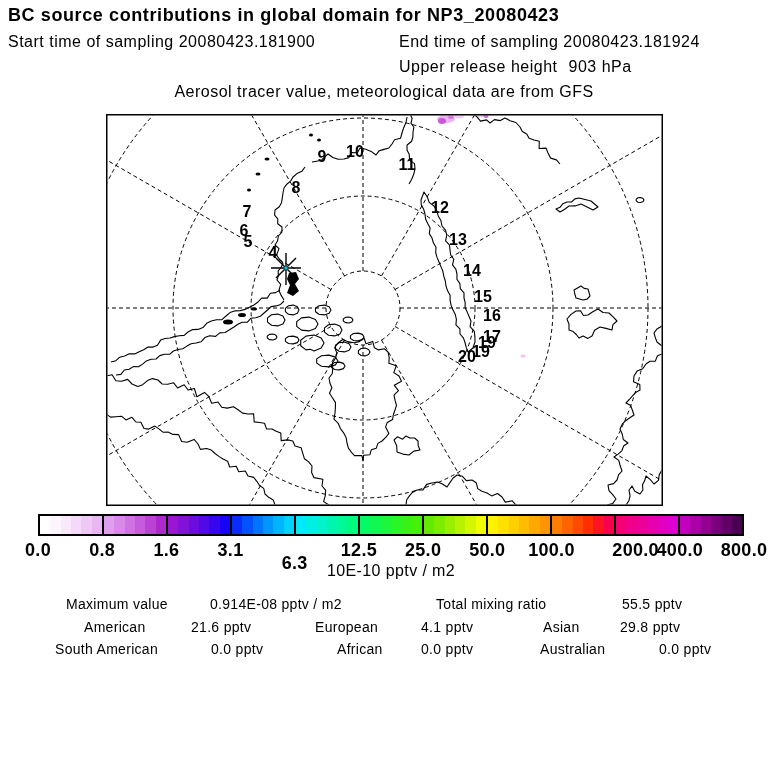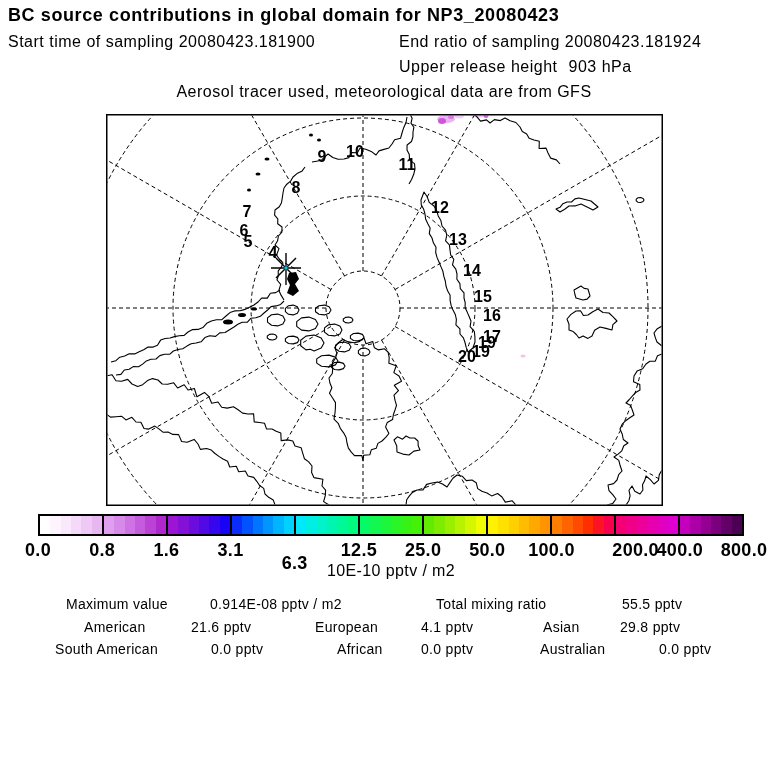--- a/index.html
+++ b/index.html
@@ -26,25 +26,25 @@
   .stat{font-size:14px;letter-spacing:.3px;text-align:right;}
 </style>
 </head>
 <body>
 
 <div class="canvas">
 
   <div class="txt title" style="left:8px;top:5px">BC  source contributions in global domain for NP3_20080423</div>
 
   <div class="txt h16" style="left:8px;top:33px"><span>Start time of sampling</span> <span>20080423.181900</span></div>
-  <div class="txt h16" style="left:399px;top:33px"><span>End ratio of sampling</span> <span>20080423.181924</span></div>
+  <div class="txt h16" style="left:399px;top:33px"><span>End time of sampling</span> <span>20080423.181924</span></div>
 
   <div class="txt h16" style="left:399px;top:58px"><span>Upper release height</span> <span style="margin-left:6px">903 hPa</span></div>
 
-  <div class="txt h16 center" style="top:83px">Aerosol tracer used, meteorological data are from GFS</div>
+  <div class="txt h16 center" style="top:83px">Aerosol tracer value, meteorological data are from GFS</div>
 
   <div class="map-wrap">
     <svg id="map-svg" width="557" height="392" viewBox="0 0 557 392">
       <defs>
         <clipPath id="mapclip">
             <rect x="1.5" y="1.5" width="554" height="389"></rect>
           </clipPath>
       </defs>
       <g id="g-plume" clip-path="url(#mapclip)">
           <ellipse cx="340" cy="5" rx="9" ry="4" fill="#eab4f2"></ellipse>

